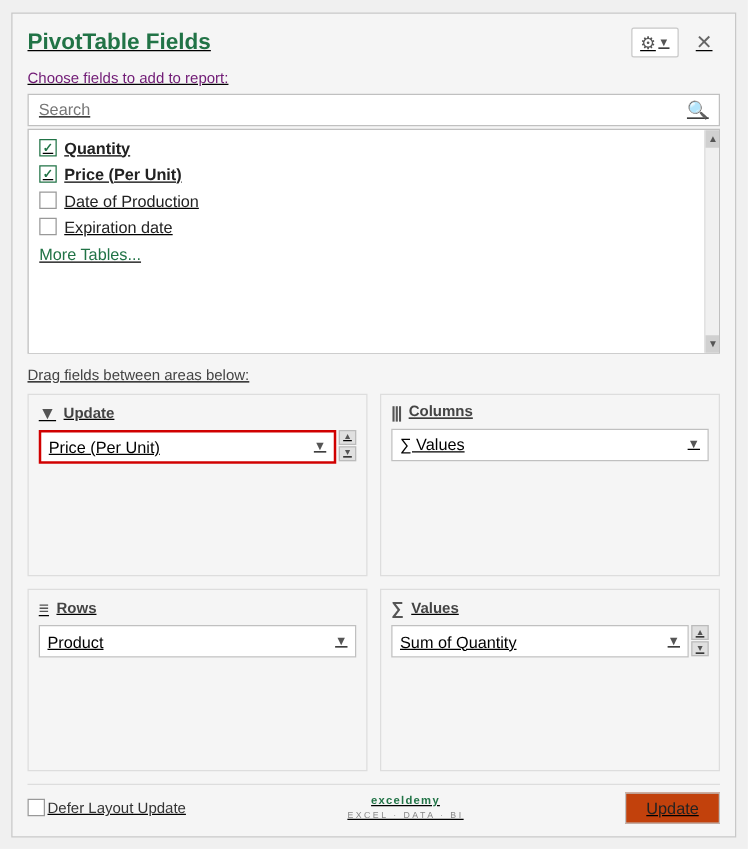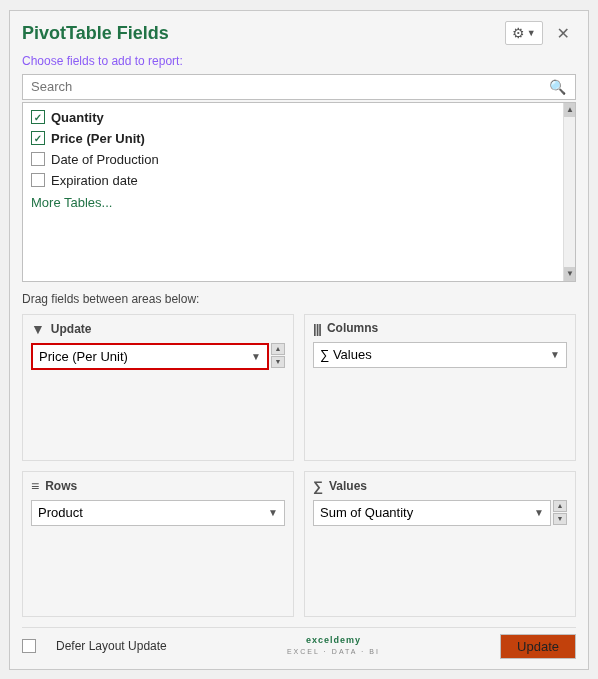--- a/index.html
+++ b/index.html
@@ -14,20 +14,21 @@
       justify-content: center;
     }
     .panel {
       width: 580px;
       height: 660px;
       background: #f5f5f5;
       border: 1px solid #c8c8c8;
       display: flex;
       flex-direction: column;
       padding: 10px 12px 10px 12px;
+      text-decoration: underline;
     }
     .panel-header {
       display: flex;
       align-items: center;
       justify-content: space-between;
       margin-bottom: 8px;
     }
     .panel-title {
       font-size: 18px;
       font-weight: 600;
@@ -46,21 +47,21 @@
       padding: 3px 6px;
       font-size: 14px;
       color: #555;
       display: flex;
       align-items: center;
       gap: 2px;
       background: white;
     }
     .choose-fields-label {
       font-size: 12px;
-      color: #8b5cf6;
+      color: #701a75;
       margin-bottom: 6px;
     }
     .search-box {
       display: flex;
       align-items: center;
       background: white;
       border: 1px solid #c0c0c0;
       padding: 4px 8px;
       margin-bottom: 2px;
     }
@@ -209,21 +210,21 @@
       display: flex;
       align-items: center;
       justify-content: space-between;
       margin-top: 10px;
       padding-top: 6px;
       border-top: 1px solid #ddd;
     }
     .defer-checkbox-row {
       display: flex;
       align-items: center;
-      gap: 20px;
+      gap: 2px;
       font-size: 12px;
       color: #333;
     }
     .defer-checkbox {
       width: 14px;
       height: 14px;
       border: 1px solid #999;
       background: white;
     }
     .excel-logo {

